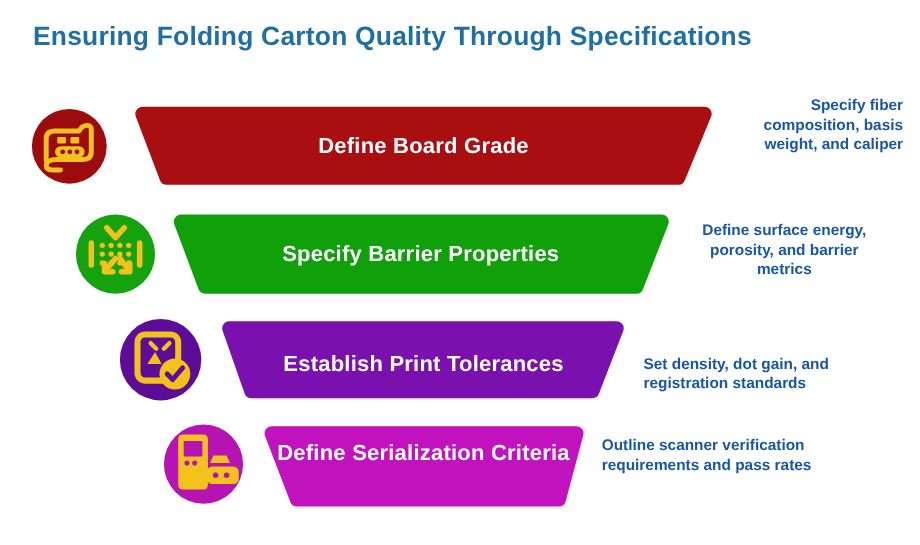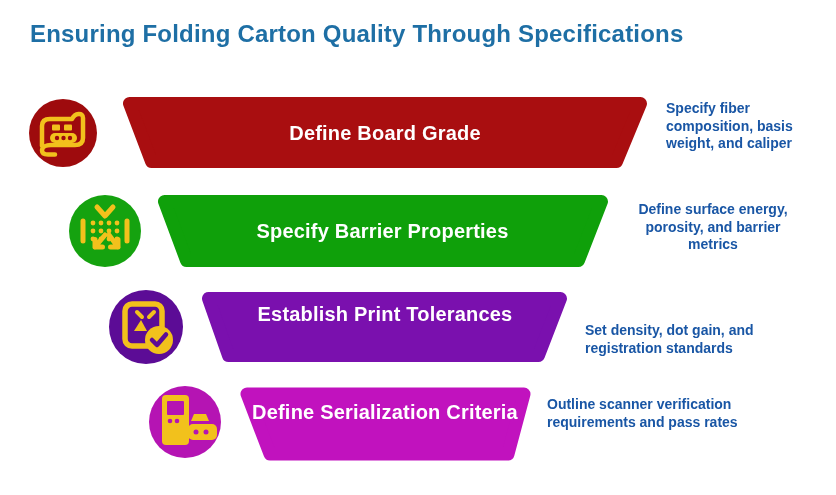--- a/index.html
+++ b/index.html
@@ -12,27 +12,27 @@
     position:absolute;left:30px;top:20px;z-index:2;margin:0;
     font-size:24px;font-weight:800;letter-spacing:.2px;color:#1E6FA5;
     white-space:nowrap;
   }
   .band-label{
     position:absolute;z-index:2;color:#ffffff;font-weight:800;
     font-size:20px;line-height:26px;text-align:center;letter-spacing:.2px;
   }
   .lbl-1{left:150px;top:120px;width:470px;}
   .lbl-2{left:170px;top:218px;width:425px;}
-  .lbl-3{left:205px;top:301px;width:360px;}
+  .lbl-3{left:205px;top:318px;width:360px;}
   .lbl-4{left:245px;top:399px;width:280px;}
   .desc{
     position:absolute;z-index:2;color:#1956A5;font-weight:700;
     font-size:14px;line-height:17.5px;
   }
-  .desc-1{left:666px;top:100px;width:155px;}
+  .desc-1{left:666px;top:87px;width:155px;text-align:right;}
   .desc-2{left:628px;top:201px;width:170px;text-align:center;}
   .desc-3{left:585px;top:306px;width:172px;margin-top:16px;}
   .desc-4{left:547px;top:396px;width:205px;}
 </style>
 </head>
 <body>
 
 <div class="stage">
 
   <svg class="art" width="836" height="495" viewBox="0 0 836 495">

